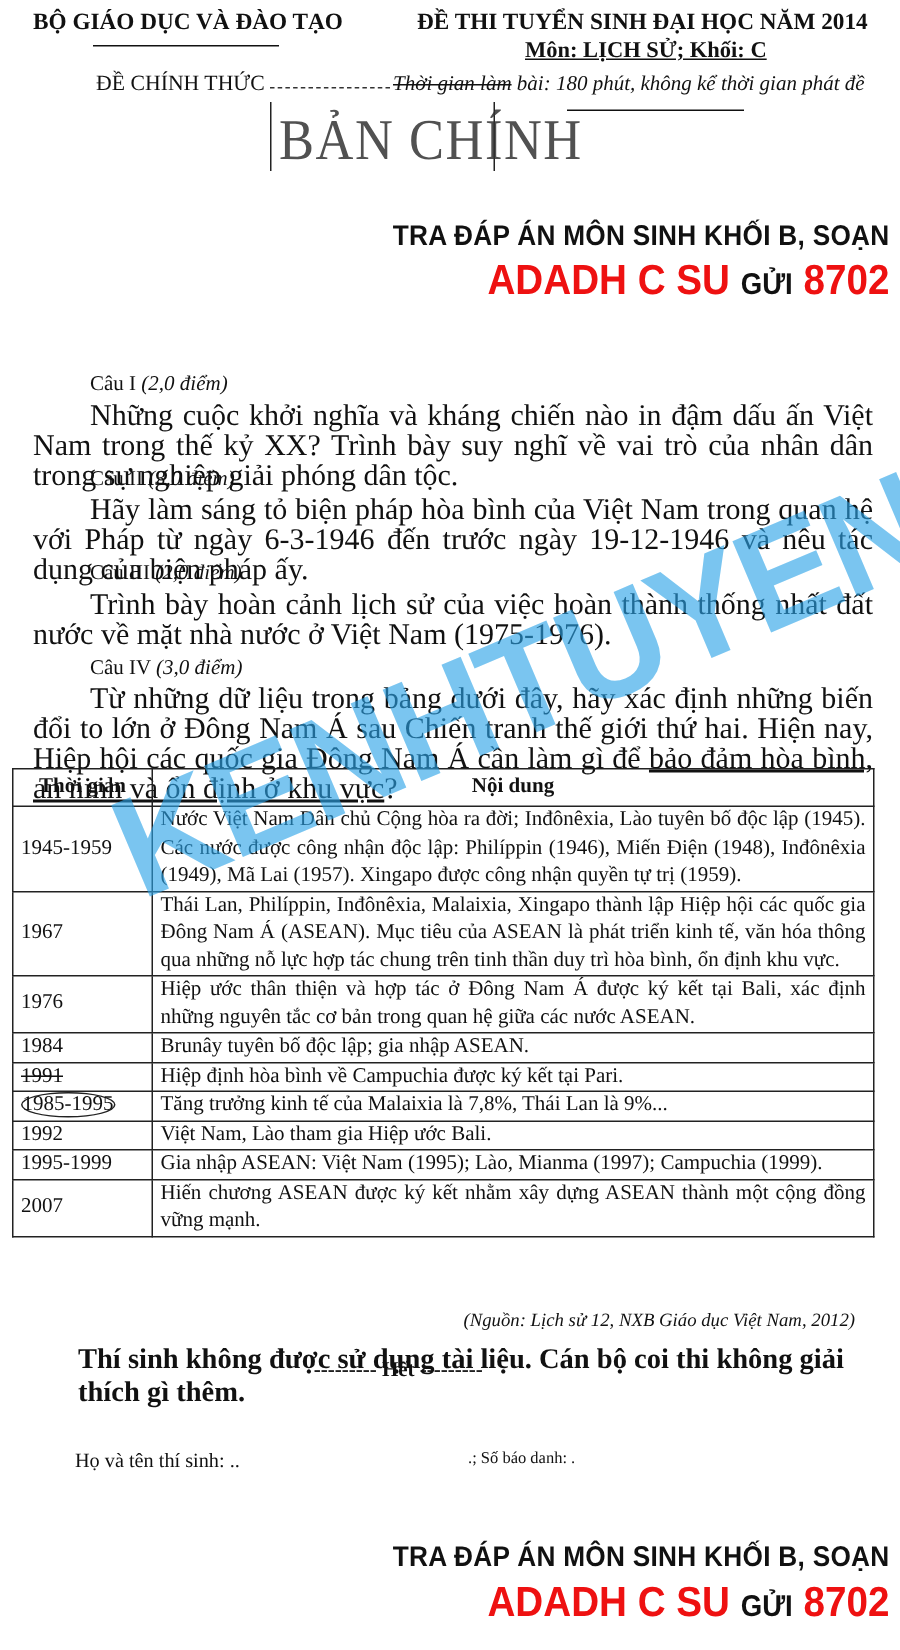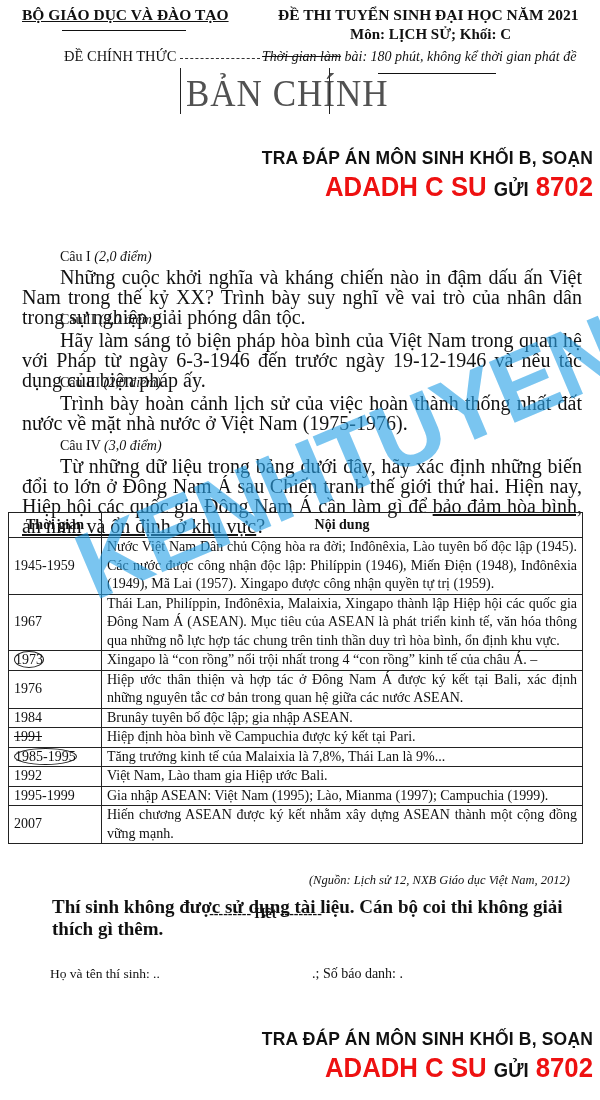--- a/index.html
+++ b/index.html
@@ -1,23 +1,23 @@
 <!DOCTYPE html>
 <html><head>
 <meta charset="utf-8">
 <style>
   html, body { margin: 0; padding: 0; background: #ffffff; }
   body { width: 600px; height: 1100px; position: relative; overflow: hidden;
          font-family: "Liberation Serif", "DejaVu Serif", serif; color: #111; }
   .abs { position: absolute; }
-  .hdr-left { left: 22px; top: 6px; font-weight: bold; font-size: 15.5px; text-decoration: underline; }
+  .hdr-left { left: 22px; top: 6px; font-weight: bold; font-size: 15.5px; }
   .hdr-left-line { left: 62px; top: 30px; width: 124px; border-top: 1px solid #111; }
   .hdr-official { left: 64px; top: 48px; font-size: 14.5px; }
   .hdr-right1 { left: 278px; top: 6px; font-weight: bold; font-size: 15.5px; }
-  .hdr-right2 { left: 350px; top: 26px; font-weight: bold; font-size: 15px; }
+  .hdr-right2 { left: 350px; top: 26px; font-weight: bold; font-size: 15px; text-decoration: underline; }
   .hdr-right3 { left: 262px; top: 49px; font-style: italic; font-size: 14px; white-space: nowrap; }
   .strike { text-decoration: line-through; }
   .hdr-right-line { left: 378px; top: 73px; width: 118px; border-top: 1px solid #111; }
   .dash-line { left: 180px; top: 58px; width: 80px; border-top: 1px dashed #333; }
   .stamp { left: 180px; top: 68px; width: 148px; height: 46px;
            border-left: 1.5px solid #222; border-right: 1.5px solid #222; }
   .stamp-text { left: 186px; top: 74px; font-size: 35px; letter-spacing: 1px;
                 color: #333; font-family: "Liberation Serif", serif; transform: scaleY(1.1);
                 opacity: 0.85; }
   .promo { left: 17px; width: 600px; text-align: right;
@@ -33,38 +33,38 @@
   table.data { position: absolute; left: 8px; top: 512px; width: 575px; border-collapse: collapse;
                font-size: 14px; line-height: 18.5px; }
   table.data td, table.data th { border: 1px solid #222; padding: 0 5px; vertical-align: middle; }
   table.data th { font-weight: bold; height: 24px; }
   table.data td.year { width: 82px; white-space: nowrap; }
   table.data td.content { text-align: justify; }
   .source { right: 30px; top: 873px; font-style: italic; font-size: 12.5px; }
   .end { left: 0; width: 531px; top: 906px; text-align: center; font-weight: bold; font-size: 14px; }
   .note { left: 52px; top: 896px; font-weight: bold; font-size: 19px; }
   .cand { left: 50px; top: 966px; font-size: 13.5px; }
-  .sbd { left: 312px; top: 966px; font-size: 14px; }
+  .sbd { left: 312px; top: 966px; font-size: 11px; }
   .watermark { left: 60px; top: 520px; font-family: "Liberation Sans", "DejaVu Sans", sans-serif;
                font-weight: bold; font-size: 96px; color: #2aa3e8; opacity: 0.62;
                transform: rotate(-23deg); transform-origin: left top; white-space: nowrap;
                letter-spacing: -2px; pointer-events: none; }
   .circle { border: 1px solid #222; border-radius: 50%; }
 </style>
 </head>
 <body>
 
 <div class="abs hdr-left">BỘ GIÁO DỤC VÀ ĐÀO TẠO</div>
 <div class="abs hdr-left-line"></div>
 <div class="abs hdr-official">ĐỀ CHÍNH THỨC</div>
 <div class="abs dash-line"></div>
 <div class="abs stamp"></div>
 <div class="abs stamp-text">BẢN CHÍNH</div>
 
-<div class="abs hdr-right1">ĐỀ THI TUYỂN SINH ĐẠI HỌC NĂM 2021</div>
+<div class="abs hdr-right1">ĐỀ THI TUYỂN SINH ĐẠI HỌC NĂM 2014</div>
 <div class="abs hdr-right2">Môn: LỊCH SỬ; Khối: C</div>
 <div class="abs hdr-right3"><span class="strike">Thời gian làm</span><span> bài: 180 phút, không kể thời gian phát đề</span></div>
 <div class="abs hdr-right-line"></div>
 
 <div class="abs promo" style="top:147px;">
   <div class="promo-line1">TRA ĐÁP ÁN MÔN SINH KHỐI B, SOẠN</div>
   <div class="promo-line2">
     <span>ADADH C SU</span>
     <span class="send">GỬI</span>
     <span>8702</span>
@@ -99,24 +99,20 @@
     </tr>
   </thead>
   <tbody>
     <tr>
         <td class="year">1945-1959</td>
         <td class="content">Nước Việt Nam Dân chủ Cộng hòa ra đời; Inđônêxia, Lào tuyên bố độc lập (1945). Các nước được công nhận độc lập: Philíppin (1946), Miến Điện (1948), Inđônêxia (1949), Mã Lai (1957). Xingapo được công nhận quyền tự trị (1959).</td>
       </tr>
     <tr>
         <td class="year">1967</td>
         <td class="content">Thái Lan, Philíppin, Inđônêxia, Malaixia, Xingapo thành lập Hiệp hội các quốc gia Đông Nam Á (ASEAN). Mục tiêu của ASEAN là phát triển kinh tế, văn hóa thông qua những nỗ lực hợp tác chung trên tinh thần duy trì hòa bình, ổn định khu vực.</td>
-      </tr>
-    <tr>
-        <td class="year"><span class="circle">1973</span></td>
-        <td class="content">Xingapo là “con rồng” nổi trội nhất trong 4 “con rồng” kinh tế của châu Á. –</td>
       </tr>
     <tr>
         <td class="year">1976</td>
         <td class="content">Hiệp ước thân thiện và hợp tác ở Đông Nam Á được ký kết tại Bali, xác định những nguyên tắc cơ bản trong quan hệ giữa các nước ASEAN.</td>
       </tr>
     <tr>
         <td class="year">1984</td>
         <td class="content">Brunây tuyên bố độc lập; gia nhập ASEAN.</td>
       </tr>
     <tr>

